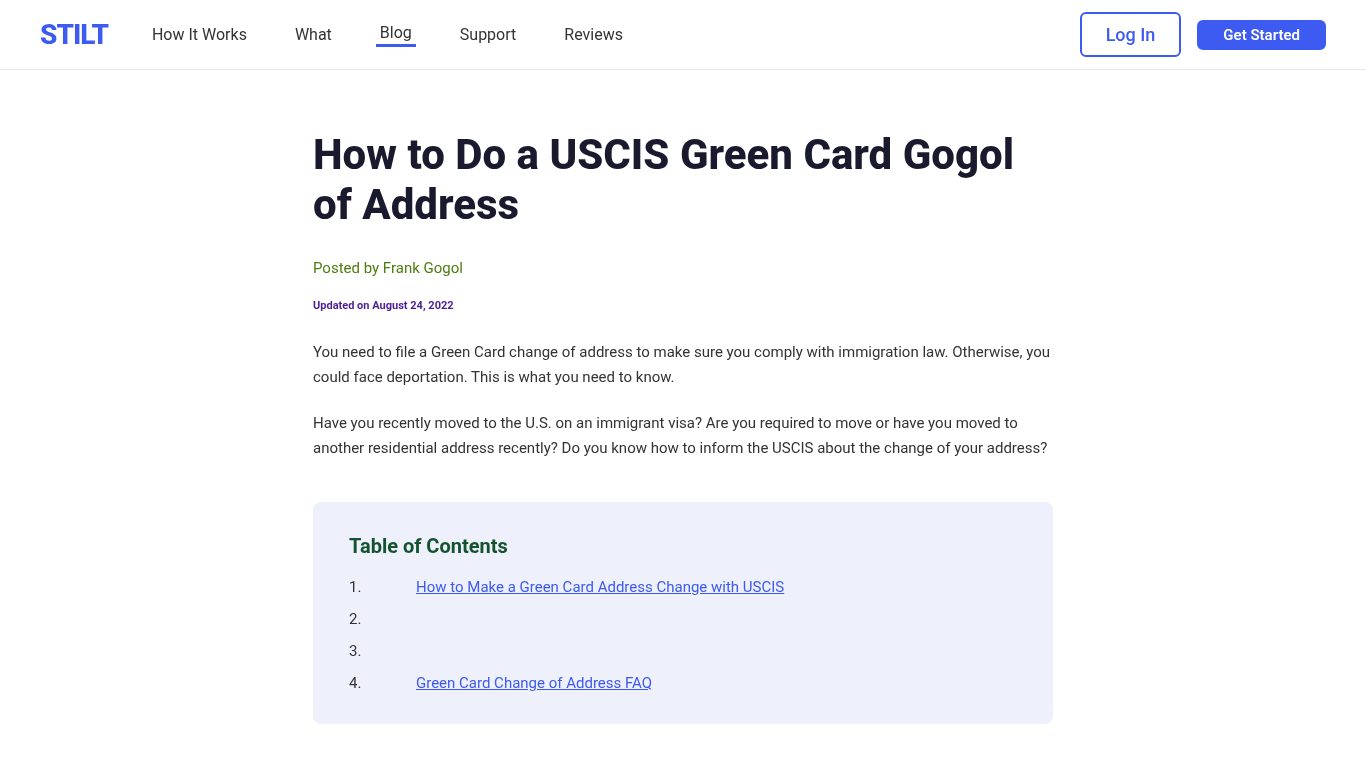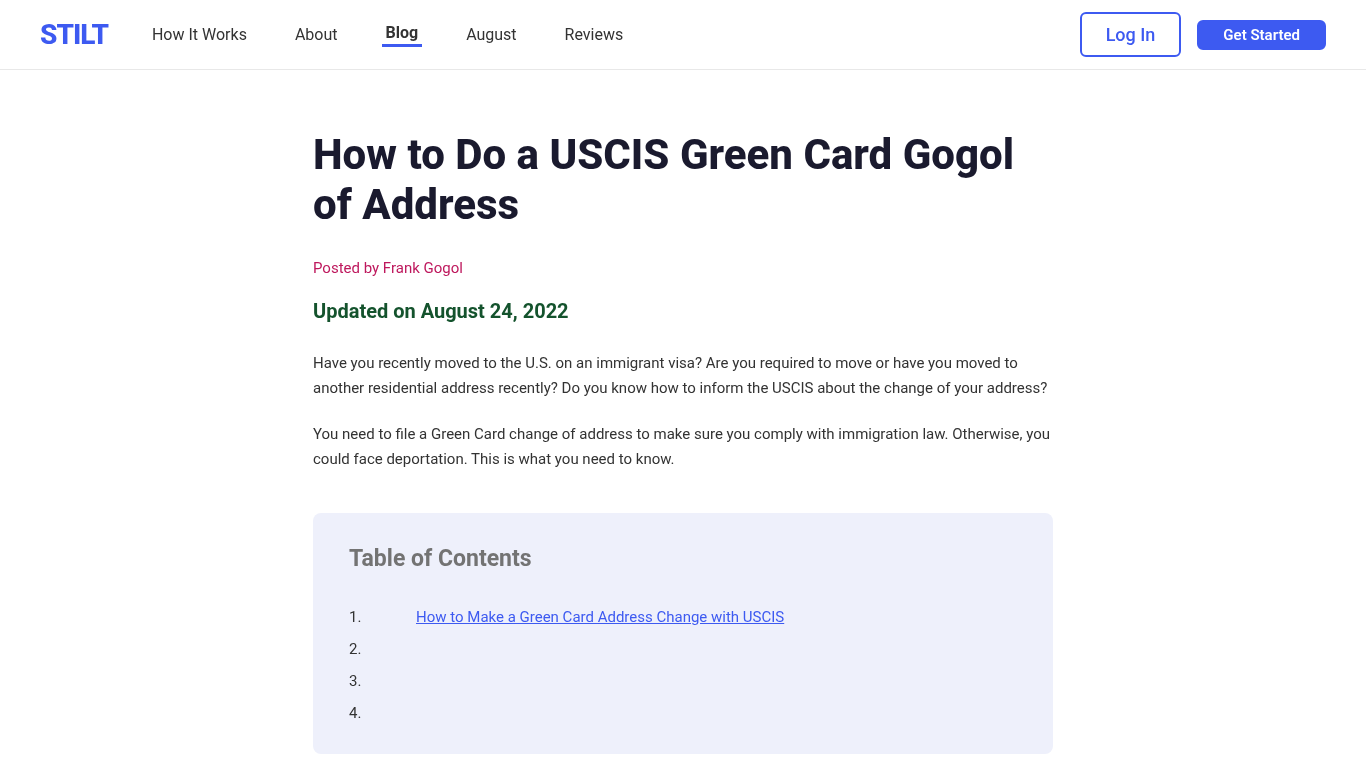--- a/index.html
+++ b/index.html
@@ -43,21 +43,21 @@
     .nav-link {
       font-size: 16px;
       color: #333333;
       text-decoration: none;
       font-weight: 400;
       padding: 0 4px;
     }
 
     .nav-link.active {
       color: #333333;
-      font-weight: 700;
+      font-weight: 400;
       border-bottom: 3px solid #3d5af1;
       padding-bottom: 2px;
     }
 
     .nav-left {
       display: flex;
       align-items: center;
     }
 
     .nav-right {
@@ -100,52 +100,52 @@
     .article-title {
       font-size: 42px;
       font-weight: 800;
       color: #1a1a2e;
       line-height: 1.2;
       margin-bottom: 28px;
     }
 
     .posted-by {
       font-size: 15px;
-      color: #be185d;
+      color: #4d7c0f;
       margin-bottom: 22px;
     }
 
     .updated-on {
-      font-size: 20px;
+      font-size: 11px;
       font-weight: 700;
-      color: #14532d;
+      color: #4c1d95;
       margin-bottom: 28px;
       margin-top: 20px;
     }
 
     .intro-text {
       font-size: 15px;
       color: #333333;
       line-height: 1.7;
       margin-bottom: 20px;
     }
 
     
     .toc-box {
       background: #eef0fb;
       border-radius: 8px;
       padding: 32px 36px;
       margin-top: 40px;
     }
 
     .toc-title {
-      font-size: 23px;
+      font-size: 20px;
       font-weight: 700;
-      color: #737373;
-      margin-bottom: 36px;
+      color: #14532d;
+      margin-bottom: 20px;
     }
 
     .toc-list {
       list-style: none;
       padding: 0;
     }
 
     .toc-list li {
       font-size: 15px;
       color: #333333;
@@ -173,52 +173,53 @@
     }
   </style>
 </head>
 <body>
 
 <header>
   <div class="nav-left">
     <a class="logo" href="#">STILT</a>
     <nav>
       <a class="nav-link" href="#">How It Works</a>
-      <a class="nav-link" href="#">About</a>
+      <a class="nav-link" href="#">What</a>
       <a class="nav-link active" href="#">Blog</a>
-      <a class="nav-link" href="#">August</a>
+      <a class="nav-link" href="#">Support</a>
       <a class="nav-link" href="#">Reviews</a>
     </nav>
   </div>
   <div class="nav-right">
     <a class="btn-login" href="#">Log In</a>
     <a class="btn-get-started" href="#">Get Started</a>
   </div>
 </header>
 
 <main>
   <h1 class="article-title">How to Do a USCIS Green Card Gogol of Address</h1>
 
   <p class="posted-by">Posted by Frank Gogol</p>
   <p class="updated-on">Updated on August 24, 2022</p>
 
+  <p class="intro-text">You need to file a Green Card change of address to make sure you comply with immigration law. Otherwise, you could face deportation. This is what you need to know.</p>
   <p class="intro-text">Have you recently moved to the U.S. on an immigrant visa? Are you required to move or have you moved to another residential address recently? Do you know how to inform the USCIS about the change of your address?</p>
-  <p class="intro-text">You need to file a Green Card change of address to make sure you comply with immigration law. Otherwise, you could face deportation. This is what you need to know.</p>
 
   <div class="toc-box">
     <h2 class="toc-title">Table of Contents</h2>
     <ol class="toc-list">
       <li>
         <span class="toc-num">1.</span>
         <a href="#">How to Make a Green Card Address Change with USCIS</a>
       </li>
       <li>
         <span class="toc-num">2.</span>
       </li>
       <li>
         <span class="toc-num">3.</span>
       </li>
       <li>
         <span class="toc-num">4.</span>
+        <a href="#">Green Card Change of Address FAQ</a>
       </li>
     </ol>
   </div>
 </main>
 
 </body></html>

